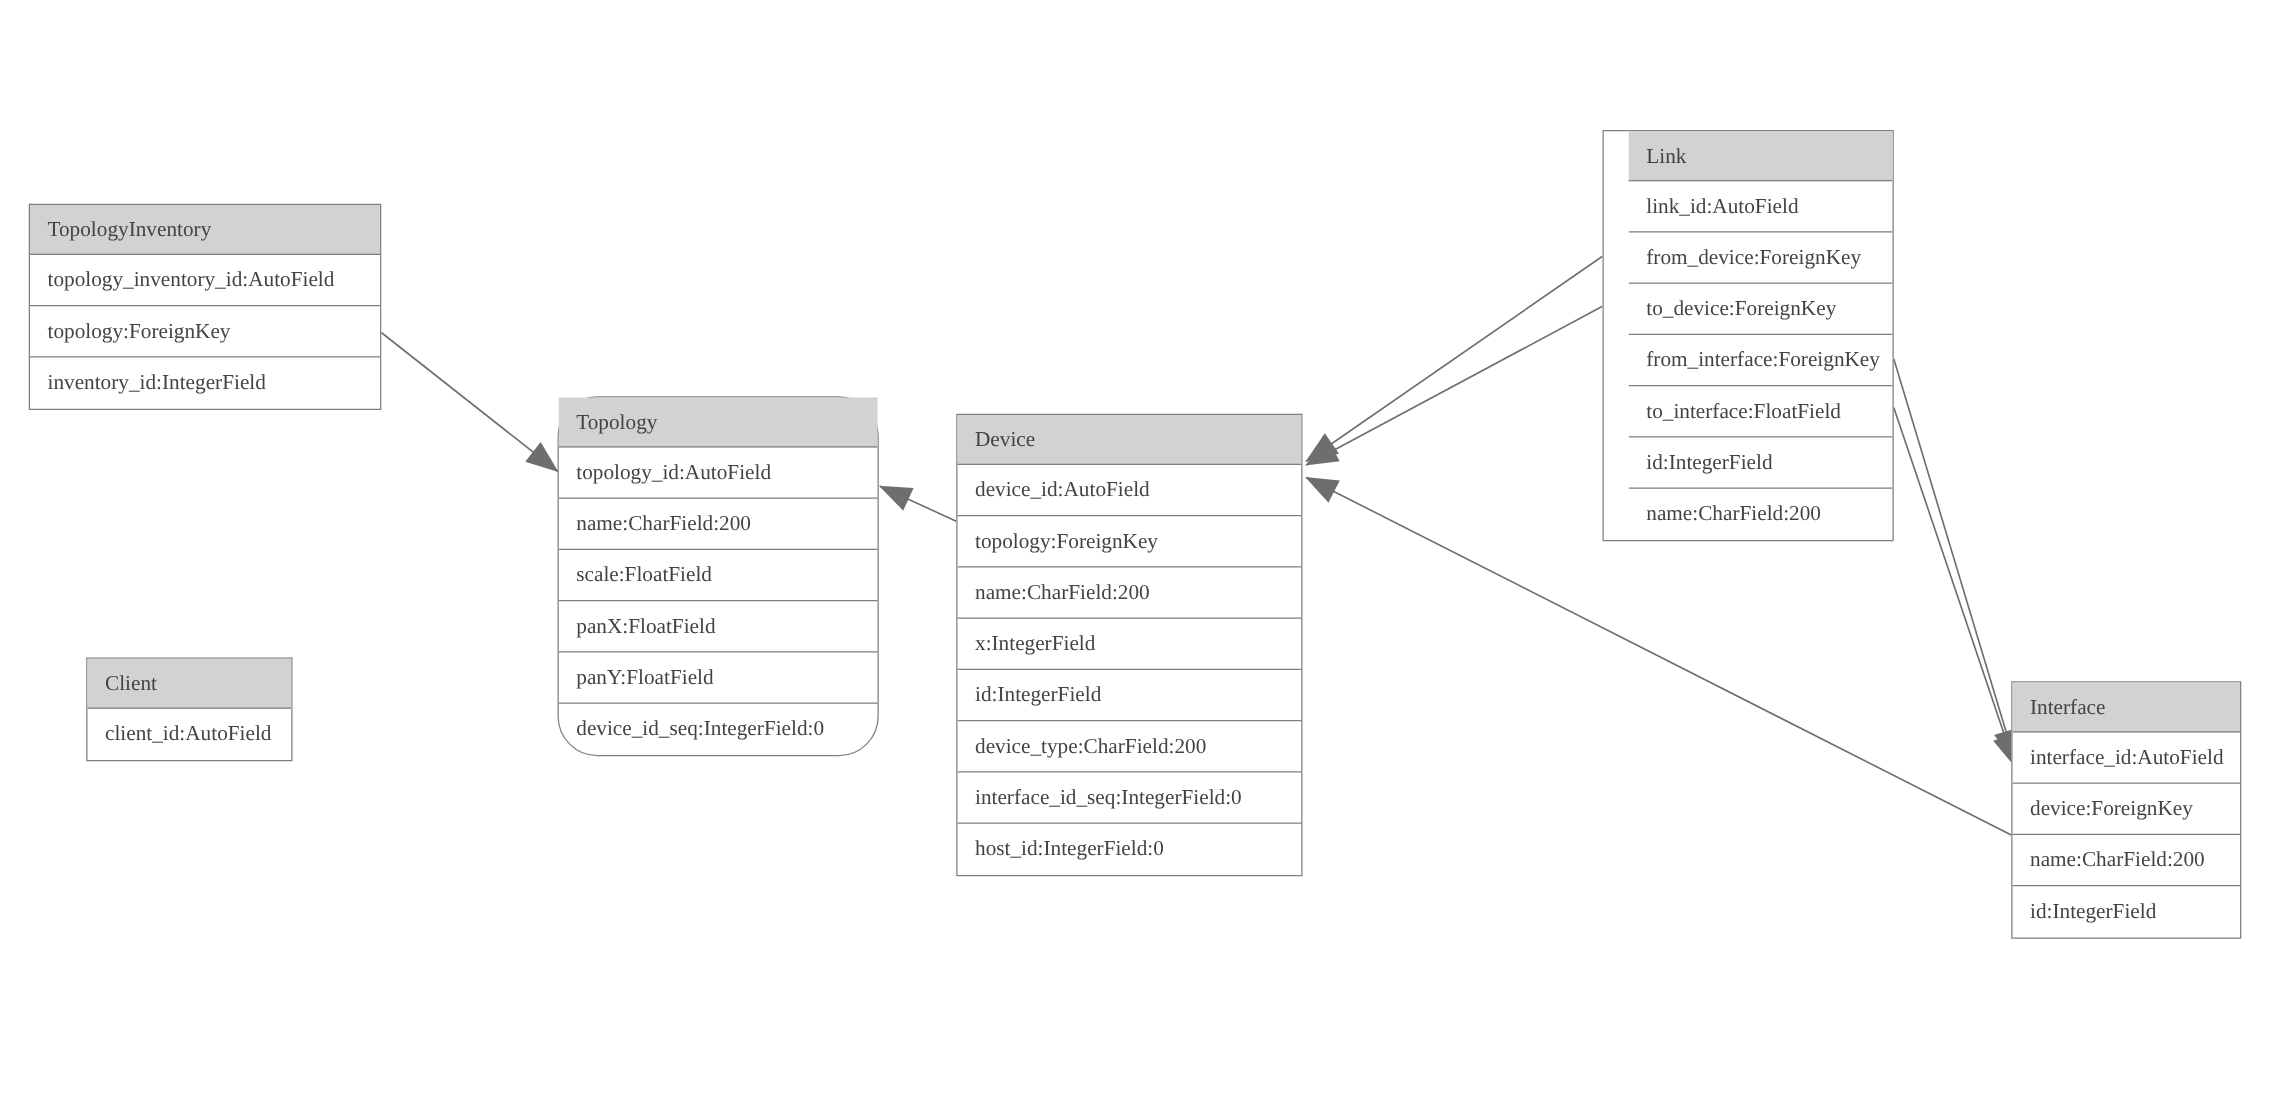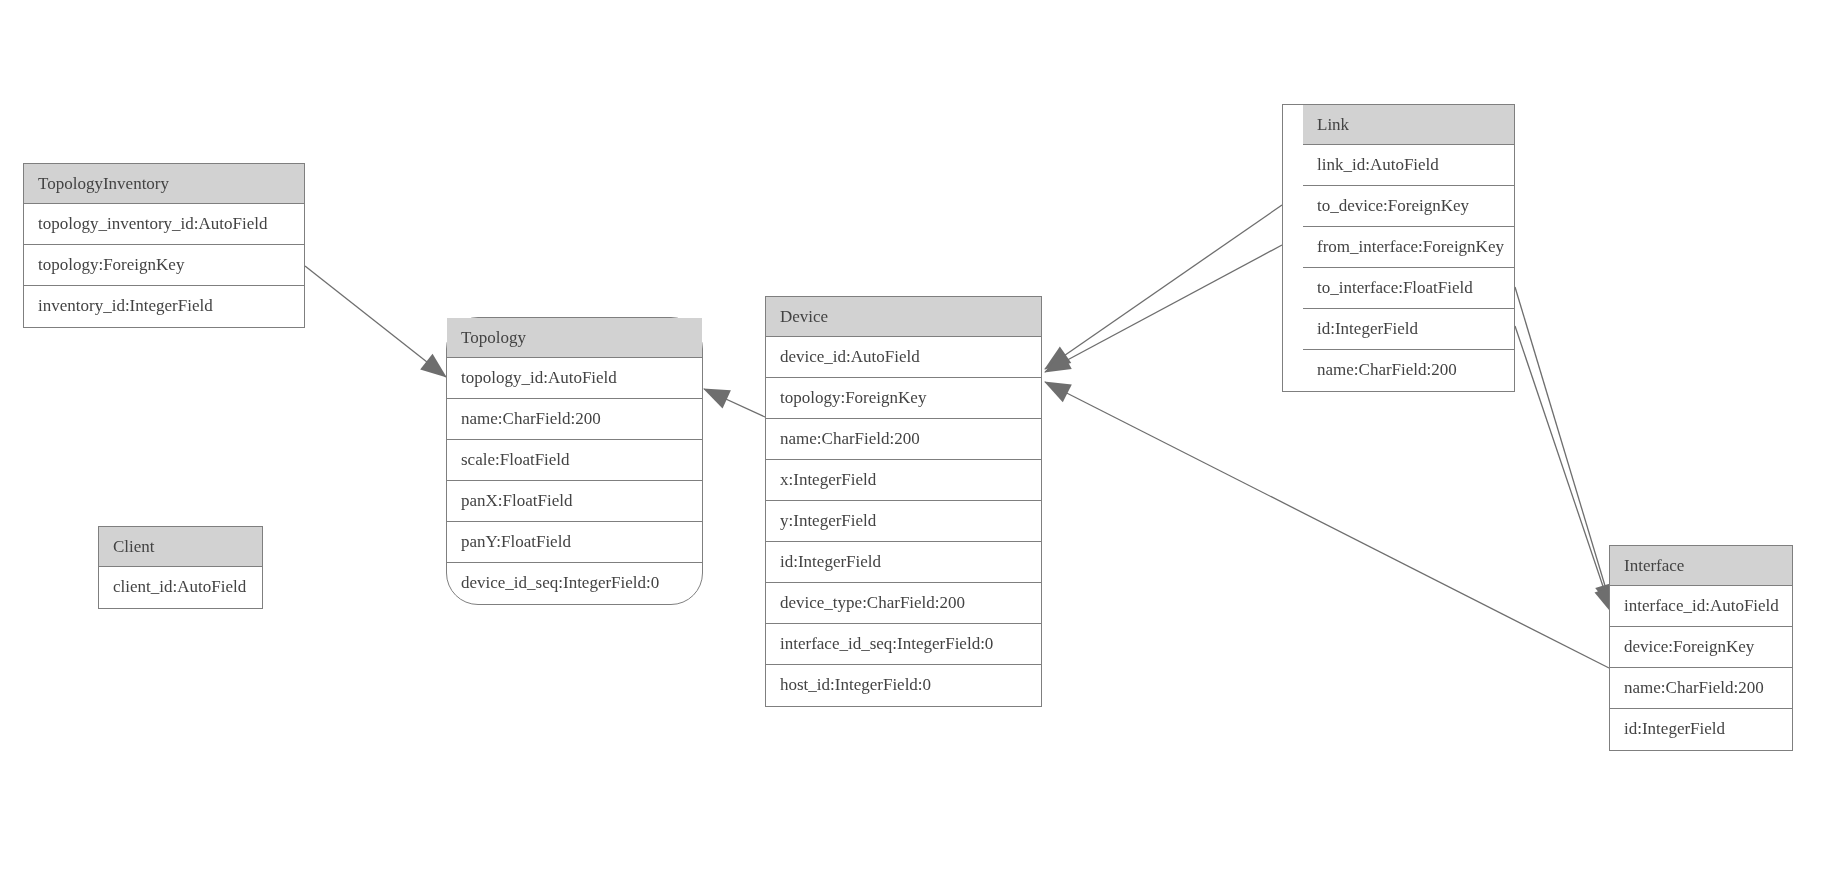--- a/index.html
+++ b/index.html
@@ -91,39 +91,39 @@
     </div>
     <div class="entity" style="left: 446px; top: 317px; width: 257px; border-radius: 32px;">
       <div class="entity-header">Topology</div>
       <div class="entity-row">topology_id:AutoField</div>
       <div class="entity-row">name:CharField:200</div>
       <div class="entity-row">scale:FloatField</div>
       <div class="entity-row">panX:FloatField</div>
       <div class="entity-row">panY:FloatField</div>
       <div class="entity-row">device_id_seq:IntegerField:0</div>
     </div>
-    <div class="entity" style="left: 98px; top: 526px; width: 165px;">
+    <div class="entity" style="left: 69px; top: 526px; width: 165px;">
       <div class="entity-header">Client</div>
       <div class="entity-row">client_id:AutoField</div>
     </div>
-    <div class="entity" style="left: 765px; top: 296px; width: 277px;">
+    <div class="entity" style="left: 765px; top: 331px; width: 277px;">
       <div class="entity-header">Device</div>
       <div class="entity-row">device_id:AutoField</div>
       <div class="entity-row">topology:ForeignKey</div>
       <div class="entity-row">name:CharField:200</div>
       <div class="entity-row">x:IntegerField</div>
-      <div class="entity-row">y:IntegerField</div>
       <div class="entity-row">id:IntegerField</div>
       <div class="entity-row">device_type:CharField:200</div>
       <div class="entity-row">interface_id_seq:IntegerField:0</div>
       <div class="entity-row">host_id:IntegerField:0</div>
     </div>
     <div class="entity" style="left: 1282px; top: 104px; width: 233px; padding-left: 20px;">
       <div class="entity-header">Link</div>
       <div class="entity-row">link_id:AutoField</div>
+      <div class="entity-row">from_device:ForeignKey</div>
       <div class="entity-row">to_device:ForeignKey</div>
       <div class="entity-row">from_interface:ForeignKey</div>
       <div class="entity-row">to_interface:FloatField</div>
       <div class="entity-row">id:IntegerField</div>
       <div class="entity-row">name:CharField:200</div>
     </div>
     <div class="entity" style="left: 1609px; top: 545px; width: 184px;">
       <div class="entity-header">Interface</div>
       <div class="entity-row">interface_id:AutoField</div>
       <div class="entity-row">device:ForeignKey</div>

